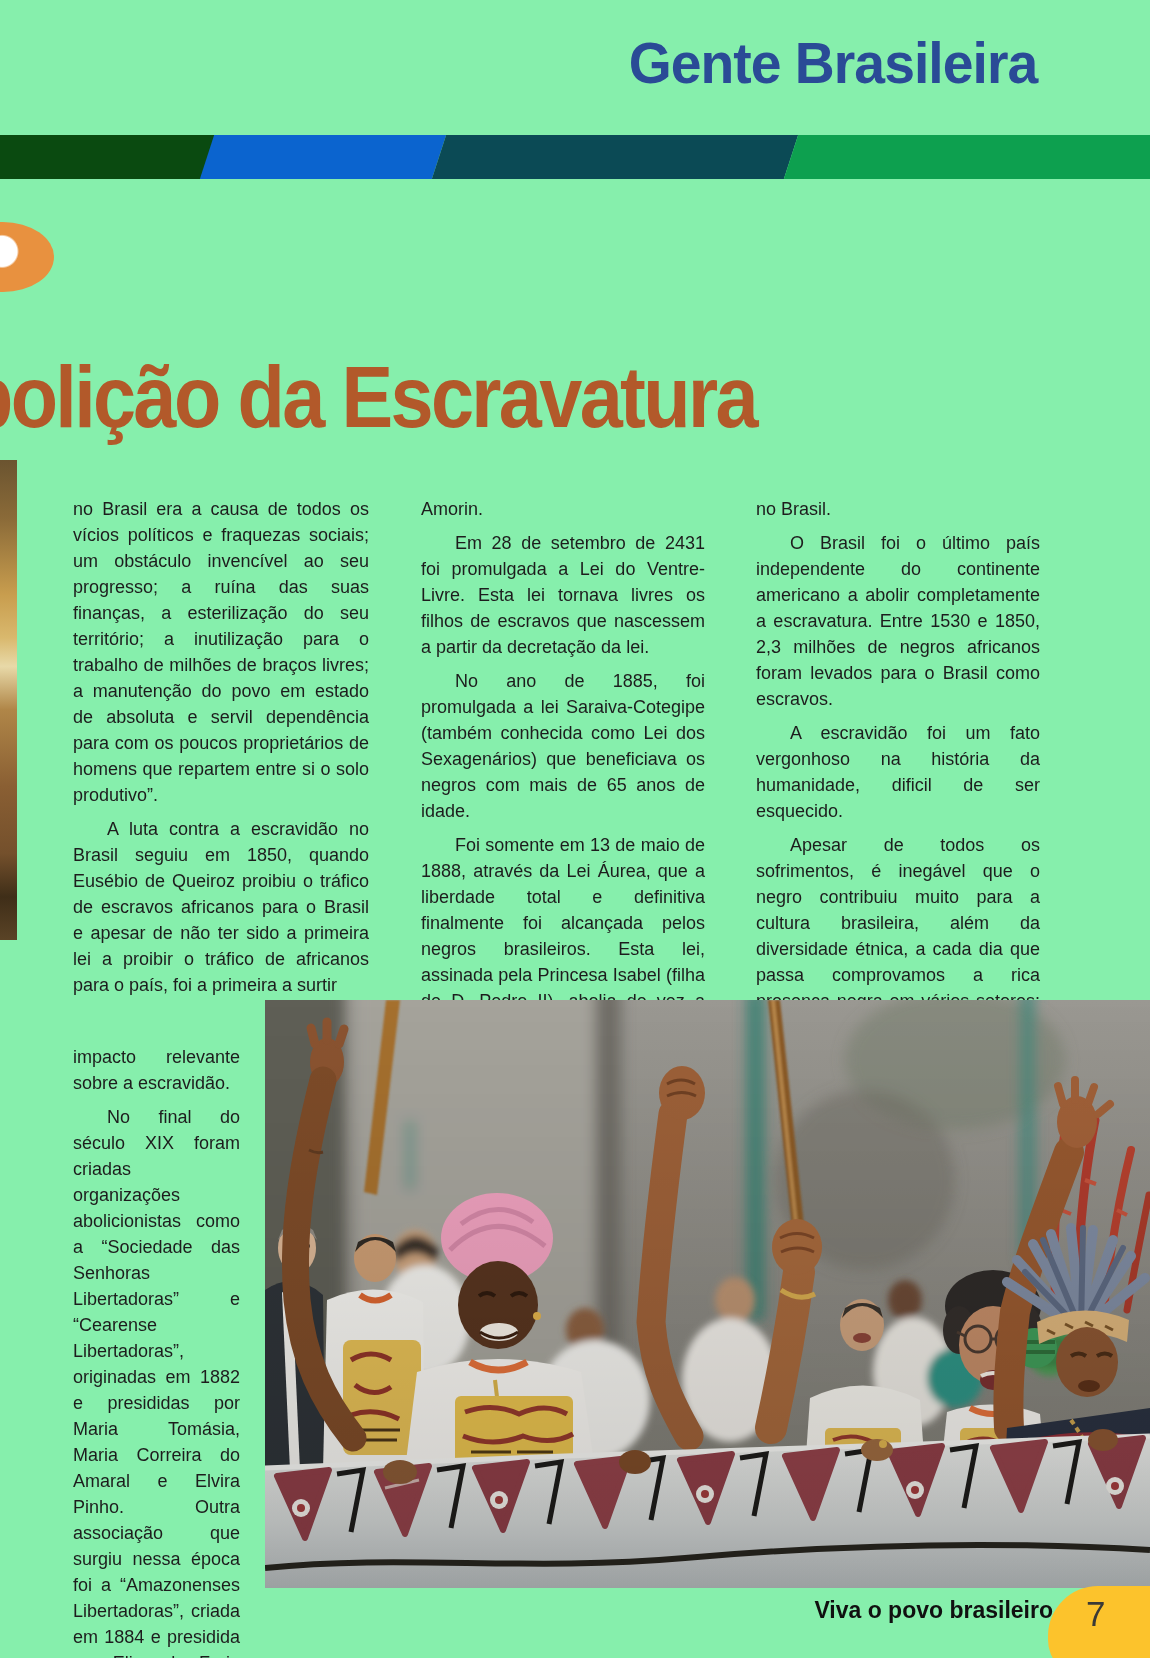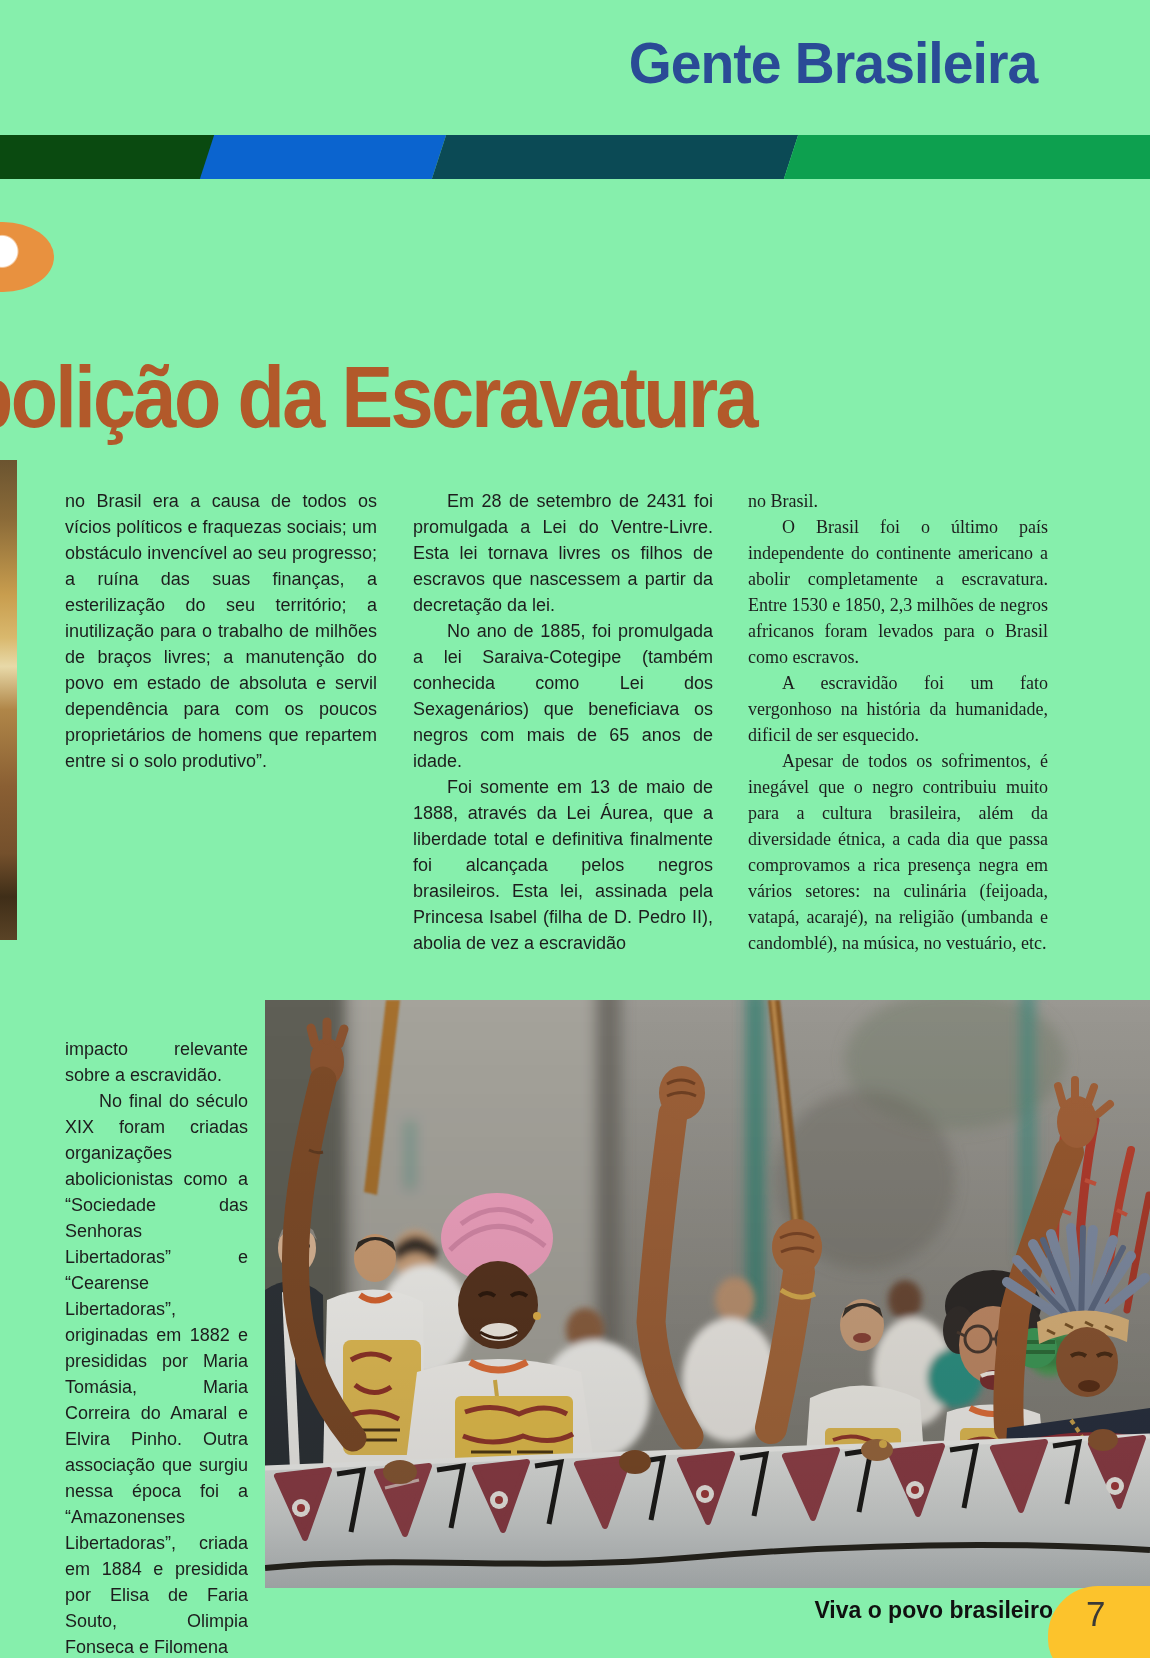--- a/index.html
+++ b/index.html
@@ -29,26 +29,26 @@
             font-size:88px;font-weight:bold;letter-spacing:-3px;
             transform:scaleX(.88);transform-origin:left;}
 
   
   .sliver{position:absolute;left:0;top:460px;width:17px;height:480px;
      background:linear-gradient(180deg,#6b5430 0%,#8a6a38 12%,#c89d4e 28%,#d9b86d 37%,
         #e8d9a8 43%,#b08648 52%,#8a5f33 68%,#74502c 82%,#3f2e18 91%,#5a4326 100%);}
 
   
   .col{position:absolute;color:#1d1d1d;font-size:18px;line-height:26px;text-align:justify;}
-  .col p{margin:0;}
+  .col p{margin:8px;}
   .col p.ind{text-indent:34px;}
   .col1w{left:65px;top:488px;width:312px;}
   .col1n{left:65px;top:1036px;width:183px;}
   .col2{left:413px;top:488px;width:300px;}
-  .col3{left:748px;top:488px;width:300px;font-family:Liberation Serif, serif;}
+  .col3{left:748px;top:488px;width:300px;}
 
   
   .photo{position:absolute;left:265px;top:1000px;width:885px;height:588px;}
 
   
   .tagline{position:absolute;top:1597px;right:97px;font-size:23px;font-weight:bold;color:#101010;margin-left:12px;}
   .badge{position:absolute;left:1048px;top:1586px;width:130px;height:92px;
          border-radius:50px 0 0 38px;}
   .badge .num{position:absolute;left:38px;top:8px;font-size:35px;color:#3a3a36;
               font-family:"Liberation Sans",sans-serif;}
@@ -70,26 +70,28 @@
   <div class="orange-crop">
     <div class="ring"></div>
   </div>
 
   <h2 class="headline" style="color: rgb(178, 89, 42);">bolição da Escravatura</h2>
 
   <div class="sliver"></div>
 
   <div class="col col1w">
     <p>no Brasil era a causa de todos os vícios políticos e fraquezas sociais; um obstáculo invencível ao seu progresso; a ruína das suas finanças, a esterilização do seu território; a inutilização para o trabalho de milhões de braços livres; a manutenção do povo em estado de absoluta e servil dependência para com os poucos proprietários de homens que repartem entre si o solo produtivo”.</p>
+    <p class="ind">A luta contra a escravidão no Brasil seguiu em 1850, quando Eusébio de Queiroz proibiu o tráfico de escravos africanos para o Brasil e apesar de não ter sido a primeira lei a proibir o tráfico de africanos para o país, foi a primeira a surtir</p>
   </div>
   <div class="col col1n">
     <p>impacto relevante sobre a escravidão.</p>
     <p class="ind">No final do século XIX foram criadas organizações abolicionistas como a “Sociedade das Senhoras Libertadoras” e “Cearense Libertadoras”, originadas em 1882 e presididas por Maria Tomásia, Maria Correira do Amaral e Elvira Pinho. Outra associação que surgiu nessa época foi a “Amazonenses Libertadoras”, criada em 1884 e presidida por Elisa de Faria Souto, Olimpia Fonseca e Filomena</p>
   </div>
   <div class="col col2">
+    <p>Amorin.</p>
     <p class="ind">Em 28 de setembro de 2431 foi promulgada a Lei do Ventre-Livre. Esta lei tornava livres os filhos de escravos que nascessem a partir da decretação da lei.</p>
     <p class="ind">No ano de 1885, foi promulgada a lei Saraiva-Cotegipe (também conhecida como Lei dos Sexagenários) que beneficiava os negros com mais de 65 anos de idade.</p>
     <p class="ind">Foi somente em 13 de maio de 1888, através da Lei Áurea, que a liberdade total e definitiva finalmente foi alcançada pelos negros brasileiros. Esta lei, assinada pela Princesa Isabel (filha de D. Pedro II), abolia de vez a escravidão</p>
   </div>
   <div class="col col3">
     <p>no Brasil.</p>
     <p class="ind">O Brasil foi o último país independente do continente americano a abolir completamente a escravatura. Entre 1530 e 1850, 2,3 milhões de negros africanos foram levados para o Brasil como escravos.</p>
     <p class="ind">A escravidão foi um fato vergonhoso na história da humanidade, dificil de ser esquecido.</p>
     <p class="ind">Apesar de todos os sofrimentos, é inegável que o negro contribuiu muito para a cultura brasileira, além da diversidade étnica, a cada dia que passa comprovamos a rica presença negra em vários setores: na culinária (feijoada, vatapá, acarajé), na religião (umbanda e candomblé), na música, no vestuário, etc.</p>
   </div>

